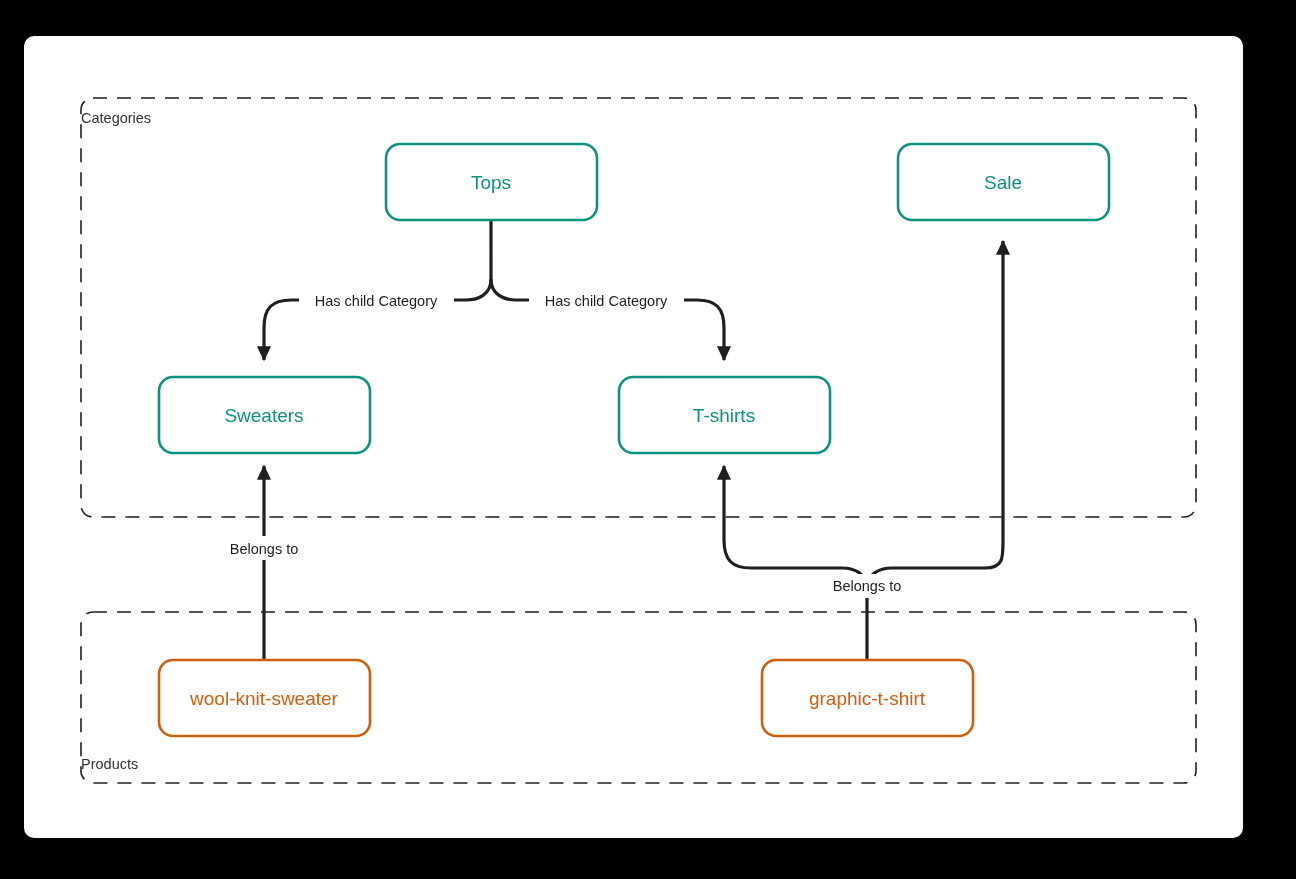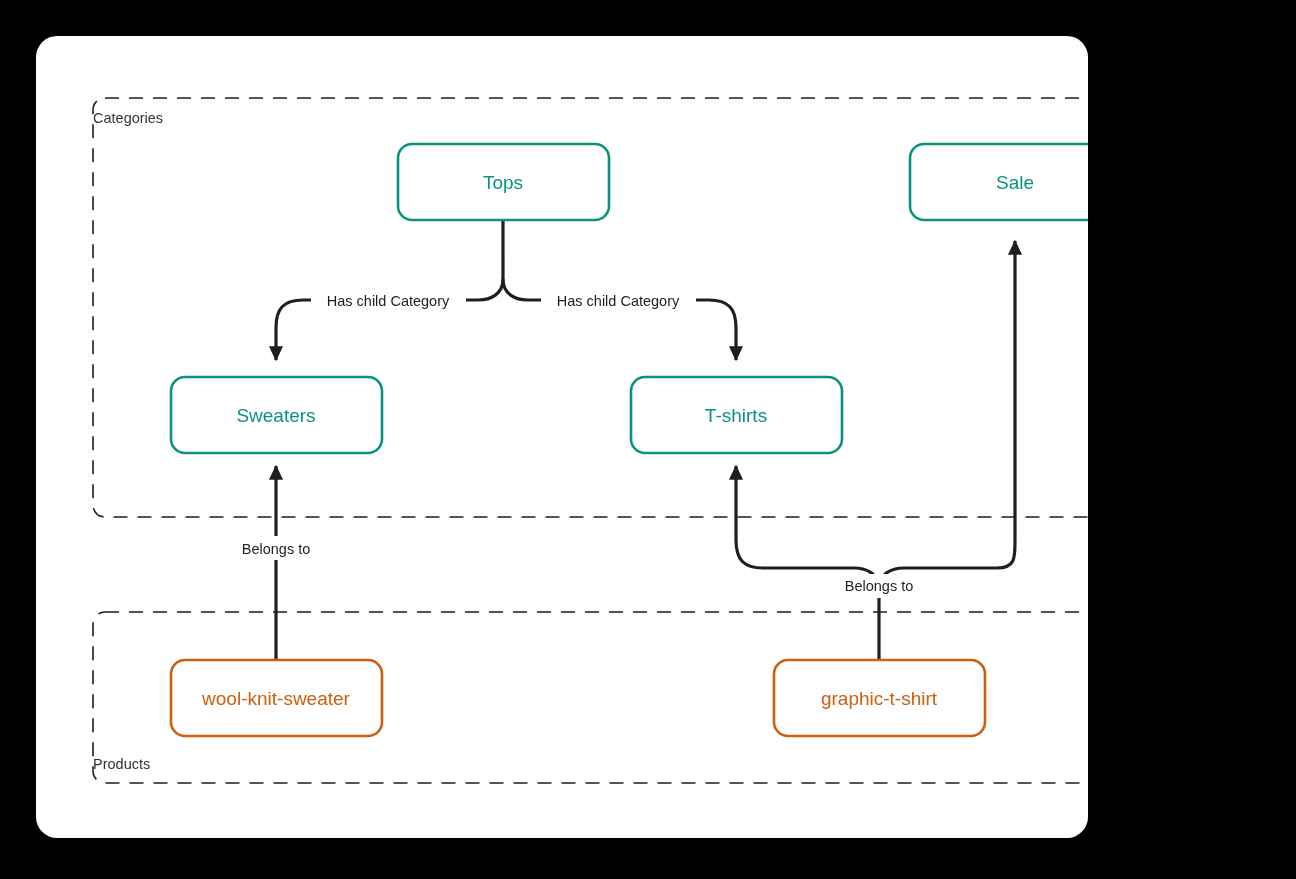--- a/index.html
+++ b/index.html
@@ -15,26 +15,26 @@
     overflow: hidden;
   }
   #root {
     position: relative;
     width: 1296px;
     height: 879px;
     background: #000000;
   }
   #canvas {
     position: absolute;
-    left: 36px;
+    left: 24px;
     top: 36px;
-    width: 1052px;
+    width: 1219px;
     height: 802px;
     background: #ffffff;
-    border-radius: 21px;
+    border-radius: 10px;
     overflow: hidden;
   }
   #diagram-svg {
     position: absolute;
     left: 0;
     top: 0;
     width: 1219px;
     height: 802px;
   }
   .group-label {

